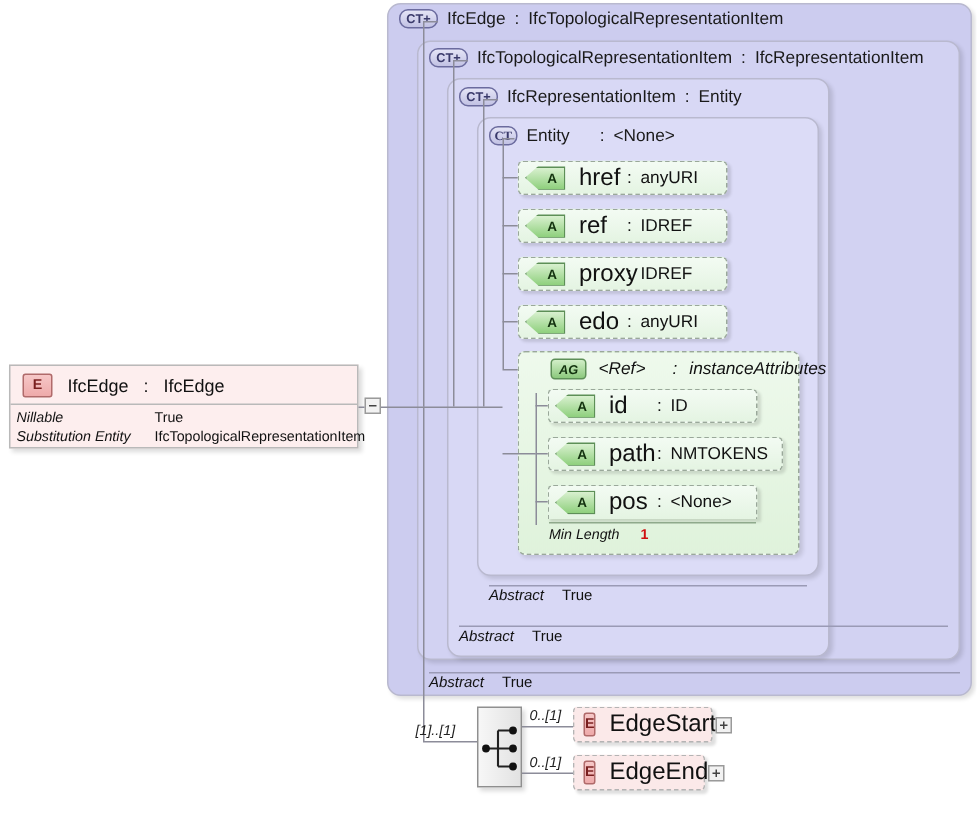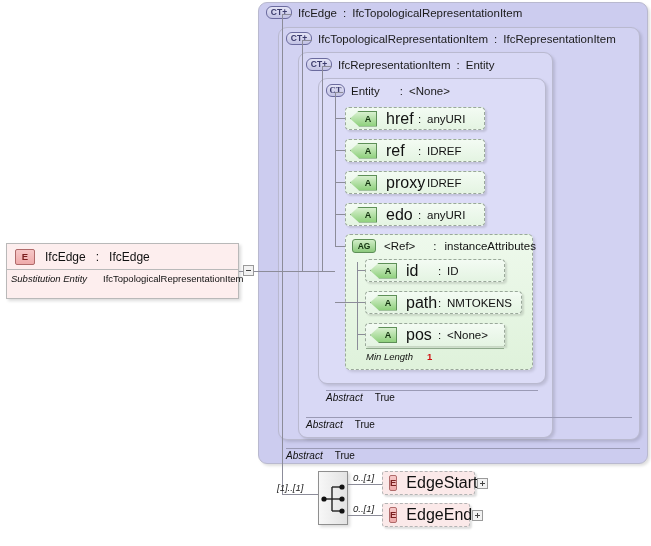--- a/index.html
+++ b/index.html
@@ -186,21 +186,21 @@
     <span class="ia">
       <span>A</span>
     </span>
     <span class="an">edo</span>
     <span class="at" style="left:72px;">:</span>
     <span class="at" style="left:81px;">anyURI</span>
   </div>
 
   <div class="agbox" style="left:345px;top:234px;width:188px;height:136px;"></div>
 
-  <div class="aghdr" style="left:352px;top:239px;">
+  <div class="aghdr" style="left:367px;top:239px;font-style:italic;">
     <span class="iag">AG</span>
     <span>&lt;Ref&gt;</span>
     <span style="margin-left:10px;">:</span>
     <span>instanceAttributes</span>
   </div>
 
   <div class="ln lnv" style="left:357px;top:262px;height:88px;"></div>
   <div class="ln lnh" style="left:357px;top:270px;width:11px;"></div>
   <div class="ln lnh" style="left:357px;top:302px;width:11px;"></div>
   <div class="ln lnh" style="left:357px;top:334px;width:11px;"></div>
@@ -255,20 +255,24 @@
 
   <div class="elem" style="left:6px;top:243px;width:233px;height:56px;">
     <div class="ehd">
       <span class="ie">E</span>
       <span class="en">IfcEdge</span>
       <span class="et">:</span>
       <span class="et">IfcEdge</span>
     </div>
     <div class="propsep"></div>
     <div style="padding:2px 0 0 0;">
+      <div class="proprow">
+        <span class="k">Nillable</span>
+        <span class="v">True</span>
+      </div>
       <div class="proprow">
         <span class="k">Substitution Entity</span>
         <span class="v">IfcTopologicalRepresentationItem</span>
       </div>
     </div>
   </div>
 
   <div class="minus" style="left:243px;top:265px;"></div>
   <div class="ln lnh" style="left:239px;top:271px;width:4px;"></div>
   <div class="ln lnh" style="left:254px;top:271px;width:28px;"></div>

